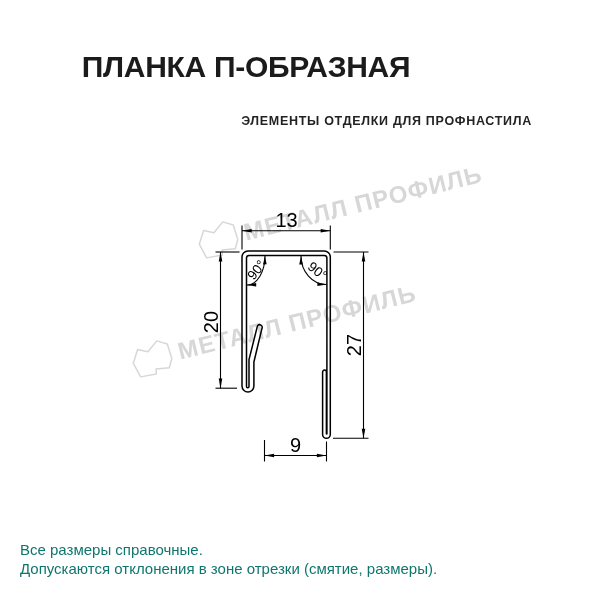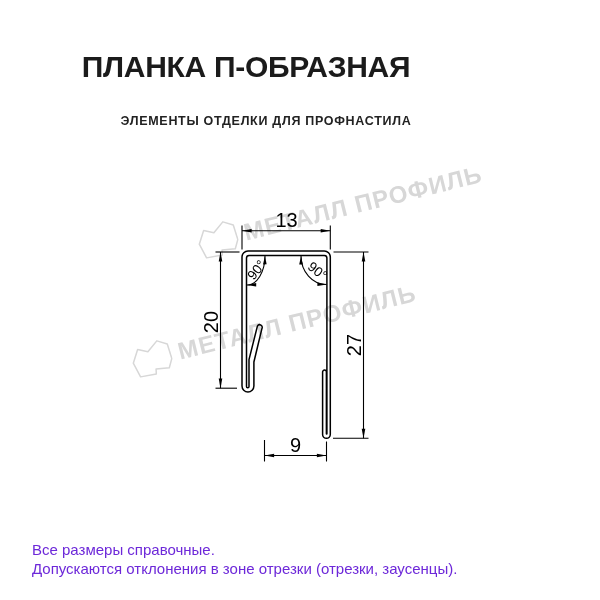--- a/index.html
+++ b/index.html
@@ -1,39 +1,39 @@
 <!DOCTYPE html>
 <html><head>
 <meta charset="utf-8">
 <style>
   html,body{margin:0;padding:0;background:#fff;}
   .stage{position:relative;width:600px;height:600px;background:#fff;overflow:hidden;
          font-family:"Liberation Sans",sans-serif;}
   
   .title{position:absolute;top:49px;left:0;width:492px;text-align:center;z-index:3;
          color:#1b1b1b;font-weight:700;font-size:30px;line-height:36px;letter-spacing:-0.3px;}
-  .subtitle{position:absolute;top:114px;left:0;width:532px;text-align:center;z-index:3;
+  .subtitle{position:absolute;top:114px;left:0;width:532px;text-align:right;z-index:3;
             color:#222;font-weight:700;font-size:12.5px;letter-spacing:.7px;}
   
   .wm{position:absolute;display:flex;align-items:center;gap:7px;z-index:1;
       transform:rotate(-14deg);transform-origin:0 50%;}
   .wm-1{left:192px;top:228px;}
   .wm-2{left:126px;top:347px;}
   .wm-text{color:#d7d7d7;font-weight:700;font-size:24px;letter-spacing:1px;white-space:nowrap;}
   .wm-logo{display:block;}
   
   .drawing{position:absolute;left:0;top:0;z-index:2;}
   .drawing line{stroke:#000;stroke-width:1.1;}
   .drawing .outline{fill:none;stroke:#000;stroke-width:1.5;stroke-linejoin:round;stroke-linecap:round;}
   .drawing .arc{fill:none;stroke:#000;stroke-width:1.1;}
   .drawing polygon{fill:#000;stroke:none;}
   .drawing text{fill:#000;font-family:"Liberation Sans",sans-serif;font-size:20px;}
   .drawing text.deg{font-size:13.5px;}
   
-  .footer{position:absolute;left:32px;top:540px;z-index:3;color:#6d28d9;
+  .footer{position:absolute;left:20px;top:540px;z-index:3;color:#0f766e;
           font-size:15px;line-height:19px;font-weight:400;}
 </style>
 </head>
 <body>
 
 <div class="stage">
 
   <div class="wm wm-1">
     <svg class="wm-logo" width="47" height="36" viewBox="0 0 50 38">
       <polygon points="8,19 16,6 26,11 38,2 48,8 49,24 44,33 30,31 29,36 12,35" fill="none" stroke="#d7d7d7" stroke-width="1.6" stroke-linejoin="round"></polygon>
@@ -126,16 +126,16 @@
     <g>
       <path class="arc" d="M 301,255.7 A 25.5,28.8 0 0 0 326.5,284.5"></path>
       <polygon points="301,256 299.2,264.5 302.8,264.5"></polygon>
       <polygon points="326.8,284.5 317.4,282.6 317.4,286.1"></polygon>
       <text class="deg" transform="translate(317.5 271) rotate(38)" text-anchor="middle" dy="4.5">90°</text>
     </g>
   </svg>
 
   <div class="footer">
     <div>Все размеры справочные.</div>
-    <div>Допускаются отклонения в зоне отрезки (отрезки, заусенцы).</div>
+    <div>Допускаются отклонения в зоне отрезки (смятие, размеры).</div>
   </div>
 
 </div>
 
 </body></html>

